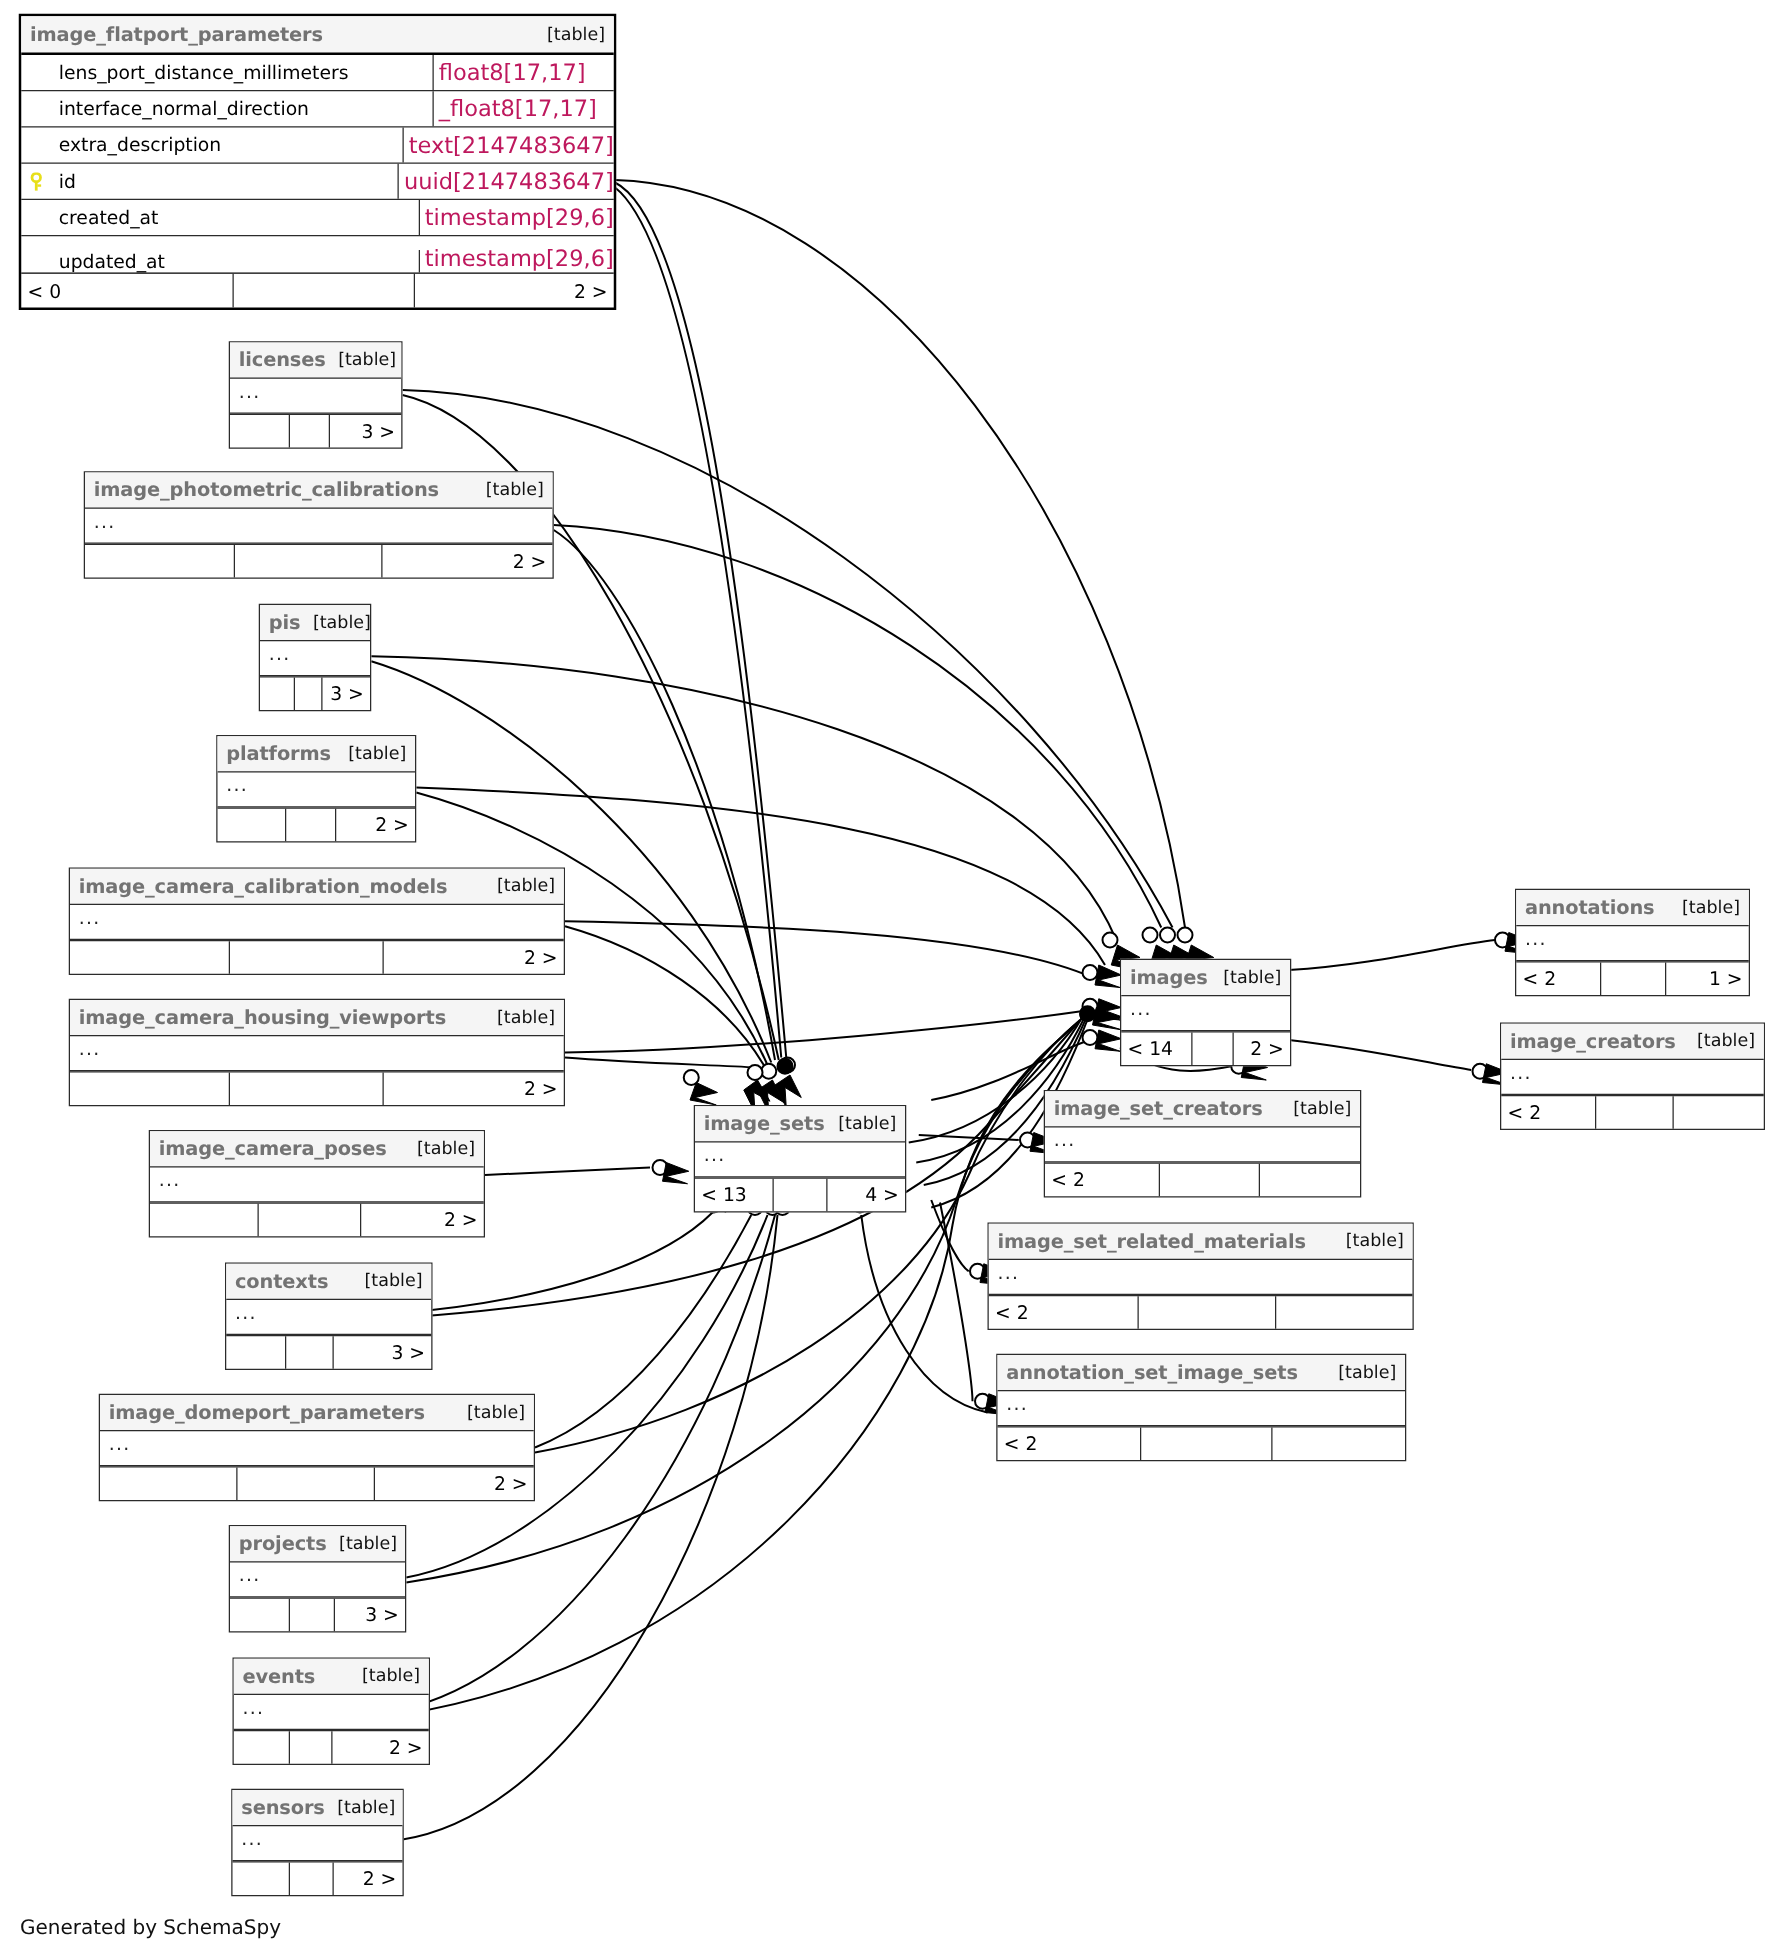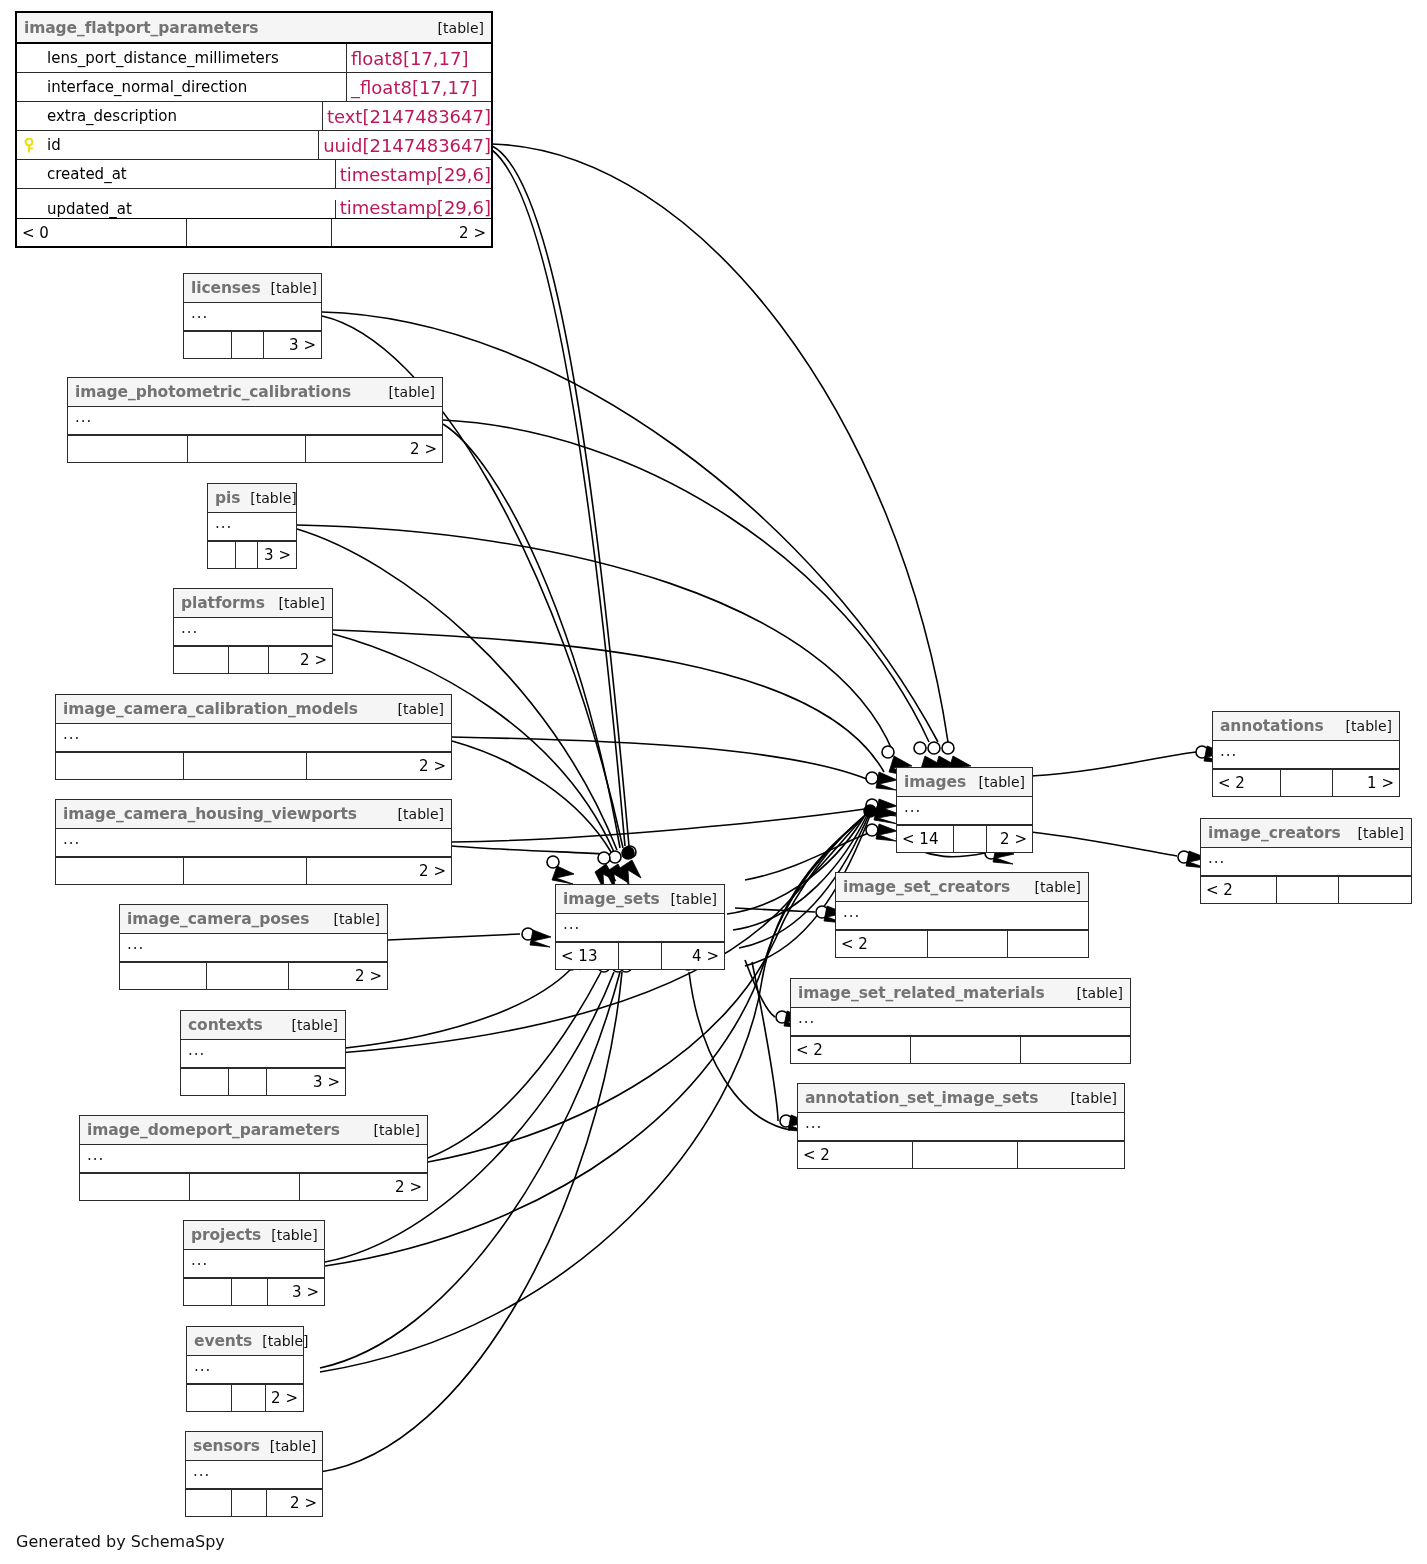--- a/index.html
+++ b/index.html
@@ -501,21 +501,21 @@
     <div class="ellipsis-row">
         <span class="dots">...</span>
       </div>
     <div class="foot-row">
       <div class="foot-cell foot-left" style="flex:0 0 48px;"></div>
       <div class="foot-cell foot-mid" style="flex:0 0 36px;"></div>
       <div class="foot-cell foot-right" style="flex:1 1 auto;">3 &gt;</div>
     </div>
   </div>
 
-  <div class="tbl" style="left:186px; top:1326px; width:118px;">
+  <div class="tbl" style="left:186px; top:1326px; width:158px;">
     <div class="tbl-head">
       <span class="tbl-name">events</span>
       <span class="tbl-kind">[table]</span>
     </div>
     <div class="ellipsis-row">
         <span class="dots">...</span>
       </div>
     <div class="foot-row">
       <div class="foot-cell foot-left" style="flex:0 0 45px;"></div>
       <div class="foot-cell foot-mid" style="flex:0 0 34px;"></div>

